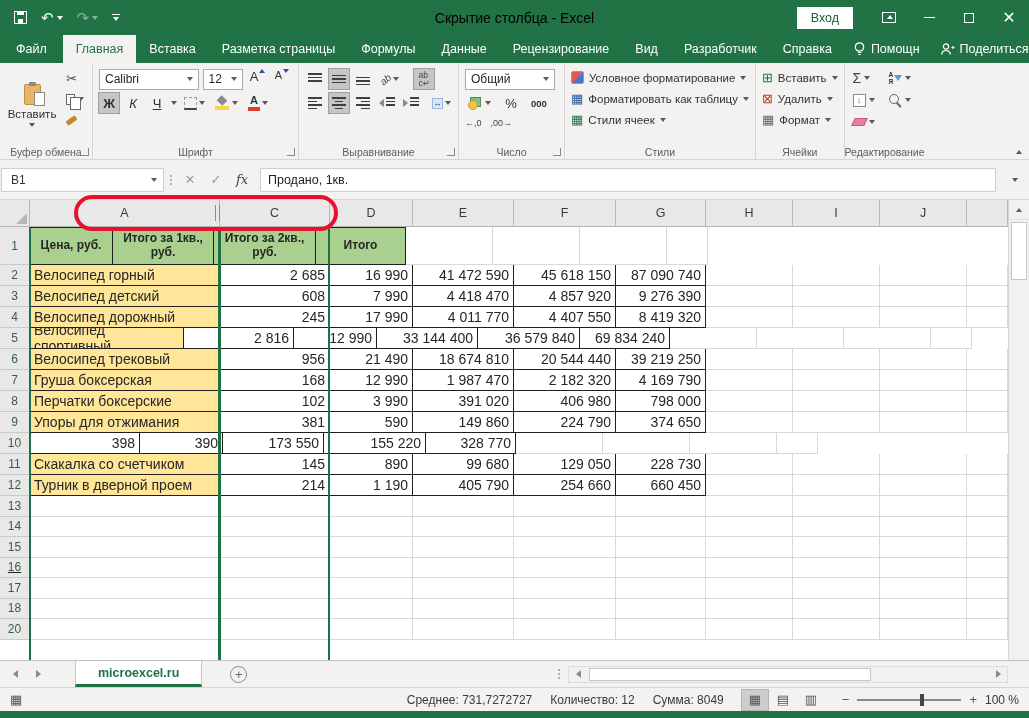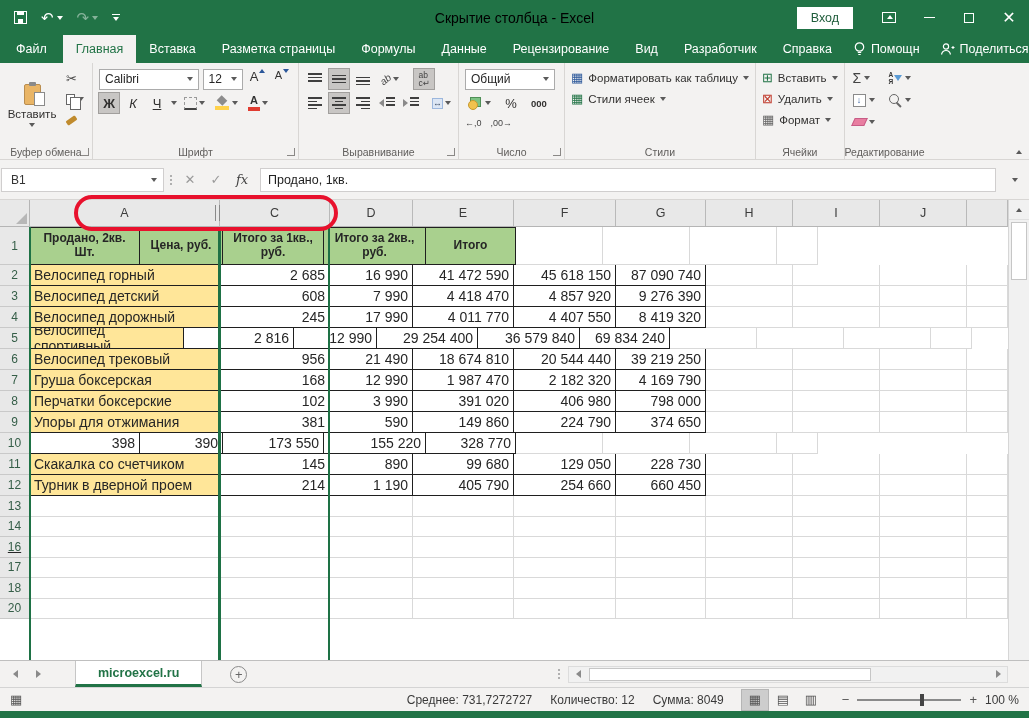--- a/index.html
+++ b/index.html
@@ -408,20 +408,25 @@
       <div class="frow" style="gap:9px;height:16px">
         <span class="decic">←,0</span>
         <span class="decic">,00→</span>
       </div>
       <span class="glabel">Число</span>
       <span class="dlg"></span>
     </div>
 
     <div class="group">
       <div class="srow">
+        <span class="ic-cf"></span>
+        <span class="lbl">Условное форматирование</span>
+        <span class="tri t-down"></span>
+      </div>
+      <div class="srow">
         <span class="ic-box c-blue">▦</span>
         <span class="lbl">Форматировать как таблицу</span>
         <span class="tri t-down"></span>
       </div>
       <div class="srow">
         <span class="ic-box c-green">▦</span>
         <span class="lbl">Стили ячеек</span>
         <span class="tri t-down"></span>
       </div>
       <span class="glabel">Стили</span>
@@ -513,21 +518,20 @@
         <div class="ch" style="width: 102px;">F</div>
         <div class="ch" style="width: 90px;">G</div>
         <div class="ch" style="width: 87px;">H</div>
         <div class="ch" style="width: 87px;">I</div>
         <div class="ch" style="width: 87px;">J</div>
         <div class="ch" style="width: 41px;"></div>
       </div>
     <div>
         <div class="grow r1" style="height: 38px;">
           <div class="rn">1</div>
-          <div class="cell tbl th" style="width: 110px;">Продано, 2кв. Шт.</div>
           <div class="cell tbl th" style="width: 83px;">Цена, руб.</div>
           <div class="cell tbl th" style="width: 101px;">Итого за 1кв., руб.</div>
           <div class="cell tbl th" style="width: 102px;">Итого за 2кв., руб.</div>
           <div class="cell tbl th" style="width: 90px;">Итого</div>
           <div class="cell" style="width: 87px;"></div>
           <div class="cell" style="width: 87px;"></div>
           <div class="cell" style="width: 87px;"></div>
           <div class="cell" style="width: 41px;"></div>
         </div>
         <div class="grow" style="height: 21px;">
@@ -567,21 +571,21 @@
           <div class="cell" style="width: 87px;"></div>
           <div class="cell" style="width: 87px;"></div>
           <div class="cell" style="width: 87px;"></div>
           <div class="cell" style="width: 41px;"></div>
         </div>
         <div class="grow" style="height: 21px;">
           <div class="rn">5</div>
           <div class="cell tbl nm" style="width: 154px;">Велосипед спортивный</div>
           <div class="cell tbl num" style="width: 110px;">2 816</div>
           <div class="cell tbl num" style="width: 83px;">12 990</div>
-          <div class="cell tbl num" style="width: 101px;">29 254 400</div>
+          <div class="cell tbl num" style="width: 101px;">33 144 400</div>
           <div class="cell tbl num" style="width: 102px;">36 579 840</div>
           <div class="cell tbl num" style="width: 90px;">69 834 240</div>
           <div class="cell" style="width: 87px;"></div>
           <div class="cell" style="width: 87px;"></div>
           <div class="cell" style="width: 87px;"></div>
           <div class="cell" style="width: 41px;"></div>
         </div>
         <div class="grow" style="height: 21px;">
           <div class="rn">6</div>
           <div class="cell tbl nm" style="width: 190px;">Велосипед трековый</div>
@@ -680,20 +684,33 @@
           <div class="cell" style="width: 101px;"></div>
           <div class="cell" style="width: 102px;"></div>
           <div class="cell" style="width: 90px;"></div>
           <div class="cell" style="width: 87px;"></div>
           <div class="cell" style="width: 87px;"></div>
           <div class="cell" style="width: 87px;"></div>
           <div class="cell" style="width: 41px;"></div>
         </div>
         <div class="grow" style="height: 20.5px;">
           <div class="rn">14</div>
+          <div class="cell" style="width: 190px;"></div>
+          <div class="cell" style="width: 110px;"></div>
+          <div class="cell" style="width: 83px;"></div>
+          <div class="cell" style="width: 101px;"></div>
+          <div class="cell" style="width: 102px;"></div>
+          <div class="cell" style="width: 90px;"></div>
+          <div class="cell" style="width: 87px;"></div>
+          <div class="cell" style="width: 87px;"></div>
+          <div class="cell" style="width: 87px;"></div>
+          <div class="cell" style="width: 41px;"></div>
+        </div>
+        <div class="grow" style="height: 20.5px;">
+          <div class="rn">15</div>
           <div class="cell" style="width: 190px;"></div>
           <div class="cell" style="width: 110px;"></div>
           <div class="cell" style="width: 83px;"></div>
           <div class="cell" style="width: 101px;"></div>
           <div class="cell" style="width: 102px;"></div>
           <div class="cell" style="width: 90px;"></div>
           <div class="cell" style="width: 87px;"></div>
           <div class="cell" style="width: 87px;"></div>
           <div class="cell" style="width: 87px;"></div>
           <div class="cell" style="width: 41px;"></div>

